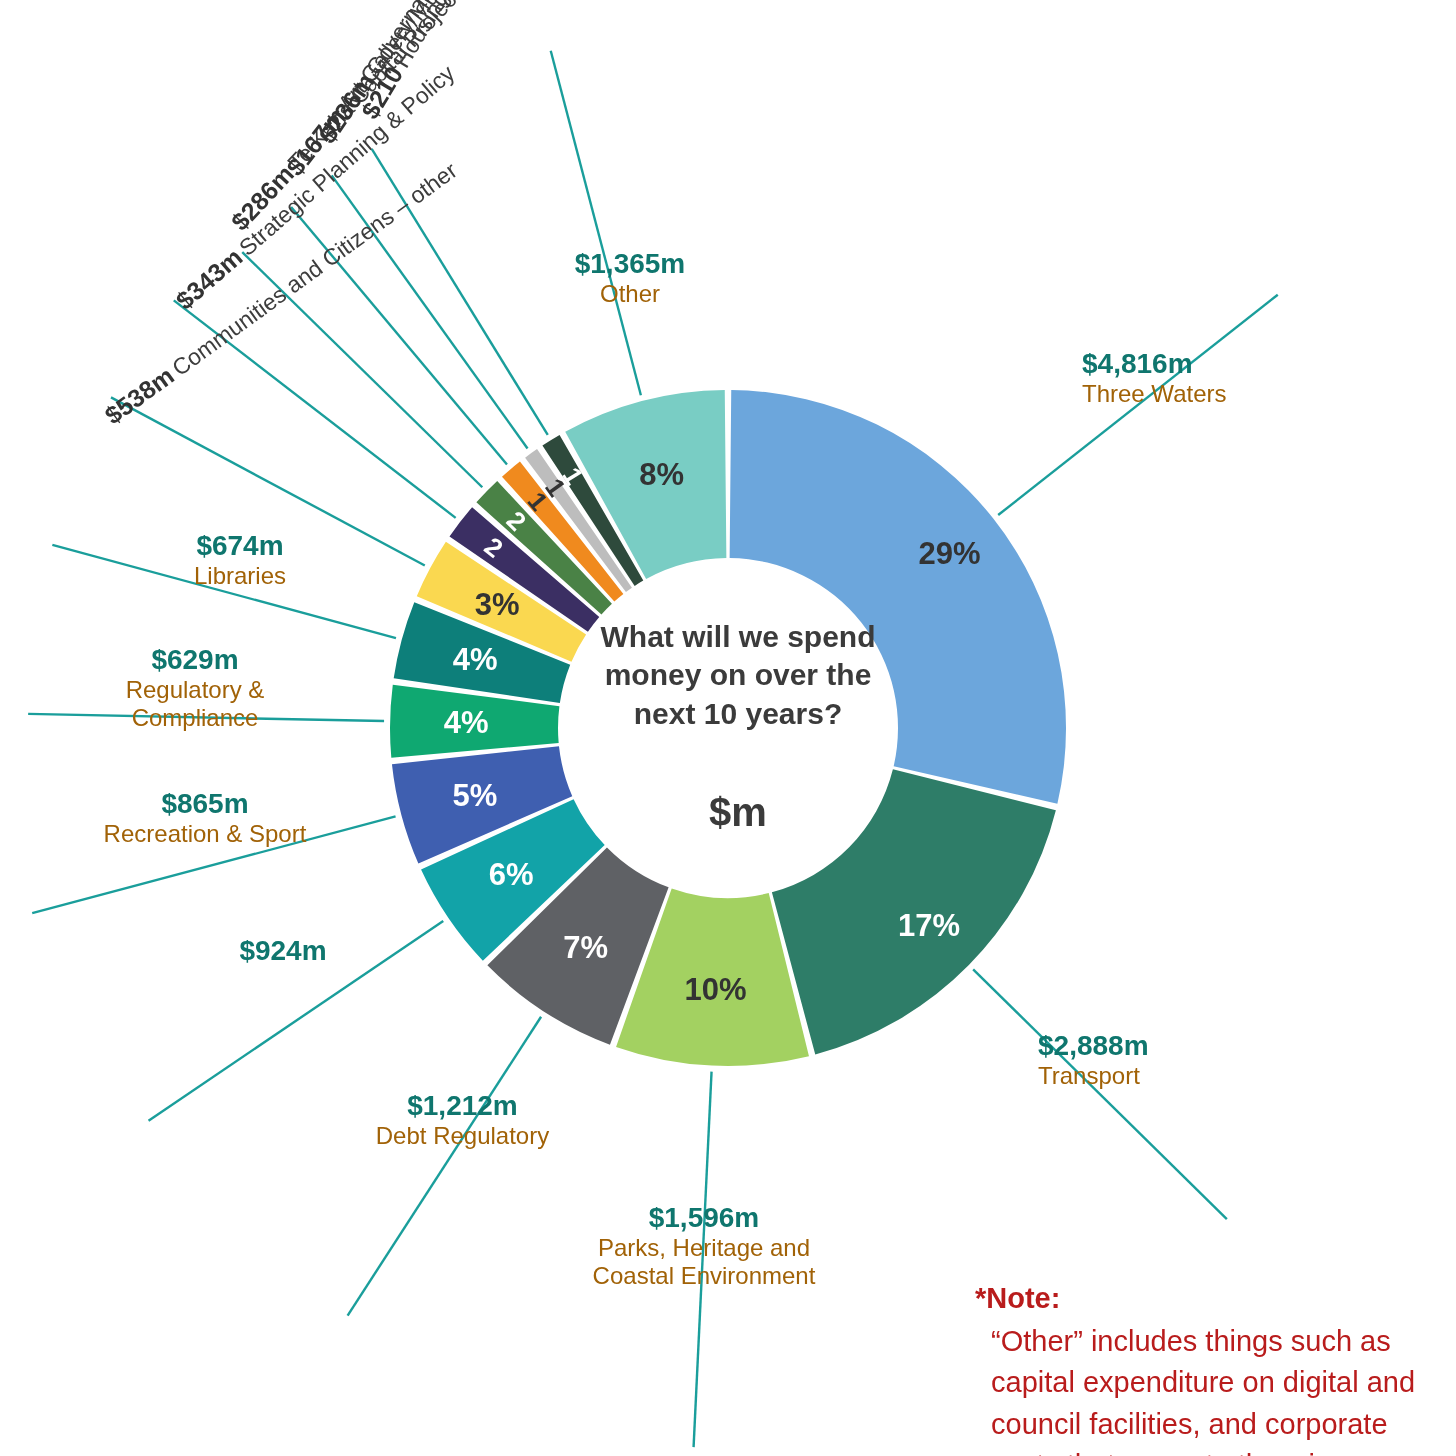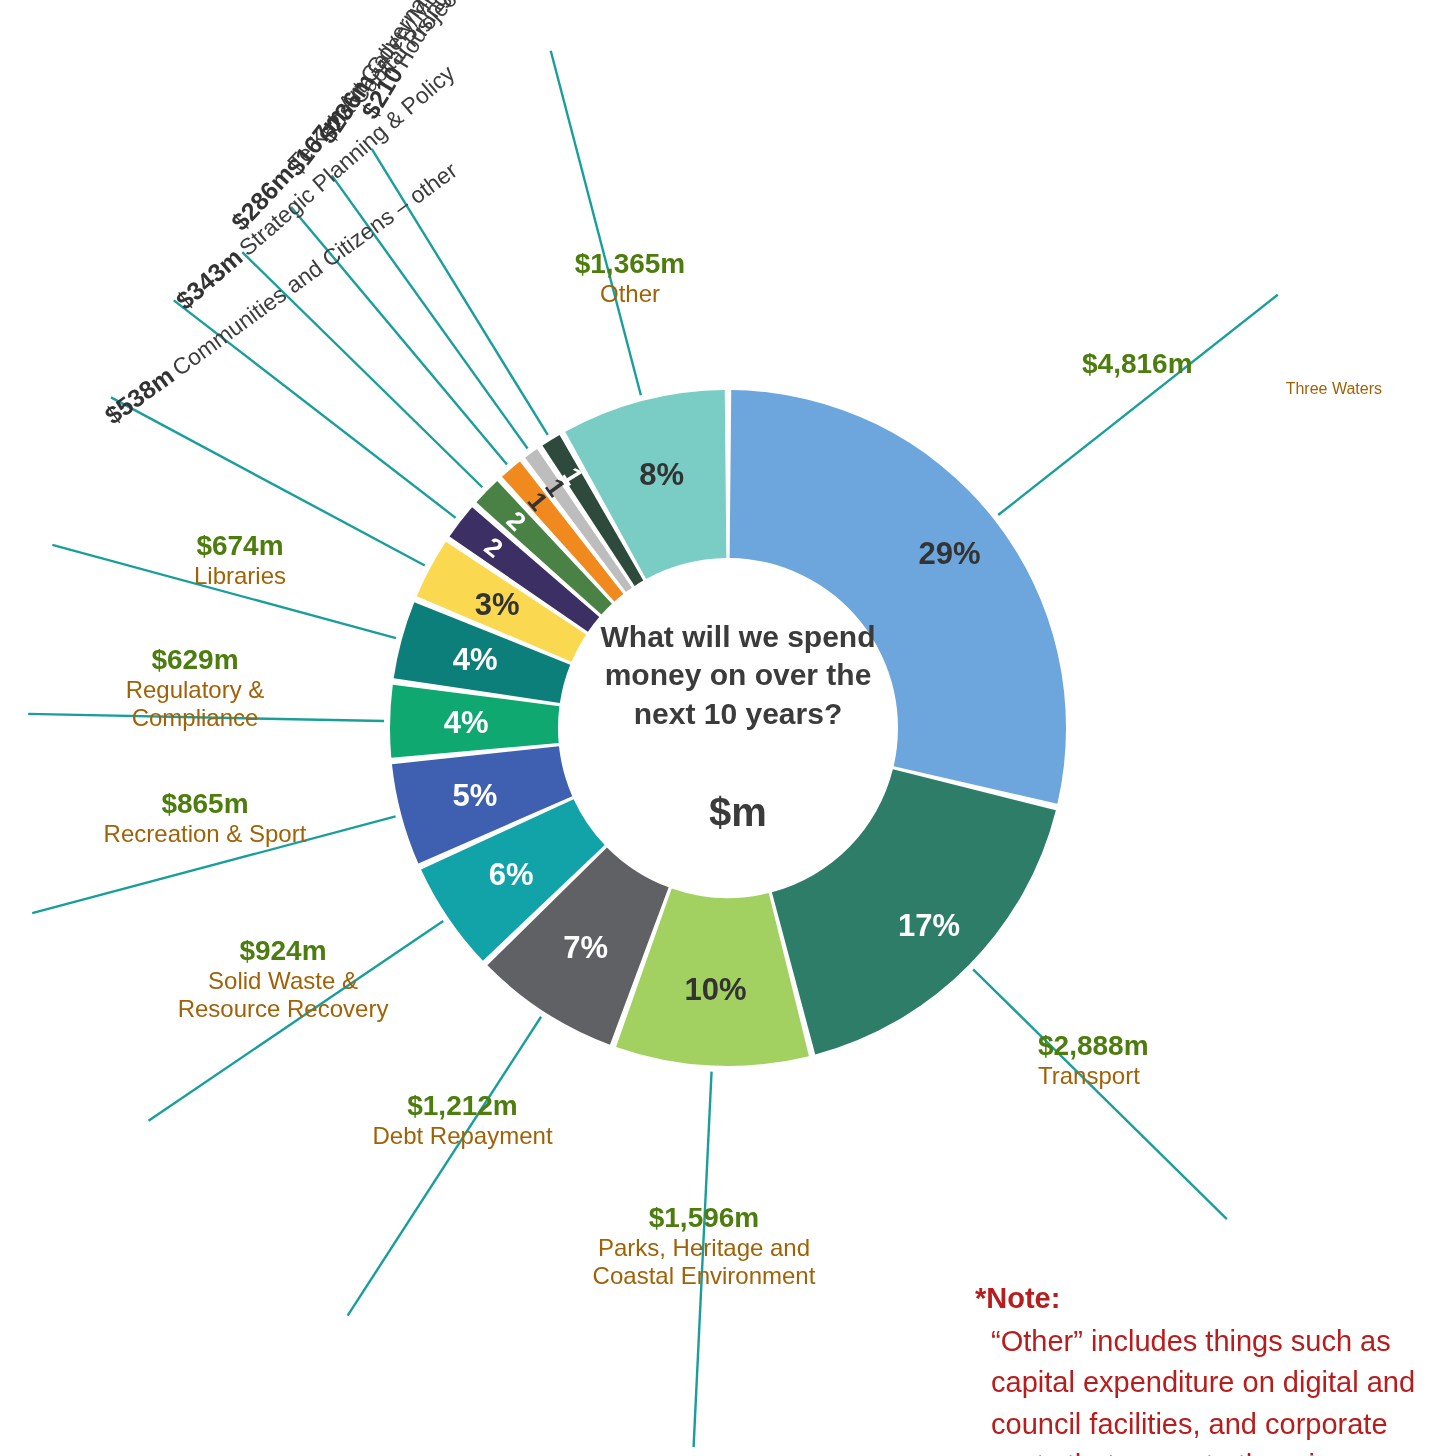--- a/index.html
+++ b/index.html
@@ -8,21 +8,21 @@
     background:#ffffff;
     font-family:"Liberation Sans","DejaVu Sans",sans-serif;
     color:#3b3b3b;
     overflow:hidden;
     position:relative;
   }
   #stage{position:absolute;inset:0;width:1456px;height:1456px;}
   svg#chart{position:absolute;left:0;top:0;width:1456px;height:1456px;}
 
   .lbl{position:absolute;}
-  .amt{font-weight:bold;color:#4d7c0f;display:block;}
+  .amt{font-weight:bold;color:#0f766e;display:block;}
   .cat{color:#a16207;display:block;font-weight:400;}
 
   
   .lbl-right{text-align:left;}
   .lbl-center{text-align:center;}
 
   
   .rot{position:absolute;transform-origin:0 50%;white-space:nowrap;}
   .rot .amt{display:inline;font-weight:bold;font-size:25px;color:#333;}
   .rot .cat{display:inline;font-size:23px;color:#3d3d3d;}
@@ -95,41 +95,40 @@
         <text x="572.9181417551972" y="475.87777320644875" text-anchor="middle" dominant-baseline="central" fill="#FFFFFF" font-family="&quot;Liberation Sans&quot;,&quot;DejaVu Sans&quot;,sans-serif" font-weight="bold" font-size="26" transform="rotate(418.40408382590005 572.9181417551972 475.87777320644875)">1</text>
         <text x="661.6501882385678" y="474.5405308945383" text-anchor="middle" dominant-baseline="central" fill="#333333" font-family="&quot;Liberation Sans&quot;,&quot;DejaVu Sans&quot;,sans-serif" font-weight="bold" font-size="31">8%</text>
       </g>
   </svg>
 
   <div class="center-title">What will we spend money on over the next 10 years?</div>
   <div class="center-unit">$m</div>
 
   <div class="lbl lbl-right" style="left:1082px;top:348px;width:300px;">
     <span class="amt" style="font-size:28px;">$4,816m</span>
-    <span class="cat" style="font-size:16px;text-align:right;">Three Waters</span>
+    <span class="cat" style="font-size:24px;">Three Waters</span>
   </div>
 
   <div class="lbl lbl-right" style="left:1038px;top:1030px;width:300px;">
     <span class="amt" style="font-size:28px;">$2,888m</span>
     <span class="cat" style="font-size:24px;">Transport</span>
   </div>
 
   <div class="lbl lbl-center" style="left:573px;top:1202px;width:262px;">
     <span class="amt" style="font-size:28px;">$1,596m</span>
     <span class="cat" style="font-size:24px;line-height:1.18;">Parks, Heritage and Coastal Environment</span>
   </div>
 
   <div class="lbl lbl-center" style="left:330px;top:1090px;width:265px;">
     <span class="amt" style="font-size:28px;">$1,212m</span>
-    <span class="cat" style="font-size:24px;">Debt Repayment</span>
+    <span class="cat" style="font-size:24px;">Debt Regulatory</span>
   </div>
 
   <div class="lbl lbl-center" style="left:168px;top:935px;width:230px;">
     <span class="amt" style="font-size:28px;">$924m</span>
-    <span class="cat" style="font-size:24px;line-height:1.18;">Solid Waste &amp; Resource Recovery</span>
   </div>
 
   <div class="lbl lbl-center" style="left:85px;top:788px;width:240px;">
     <span class="amt" style="font-size:28px;">$865m</span>
     <span class="cat" style="font-size:24px;">Recreation &amp; Sport</span>
   </div>
 
   <div class="lbl lbl-center" style="left:80px;top:644px;width:230px;">
     <span class="amt" style="font-size:28px;">$629m</span>
     <span class="cat" style="font-size:24px;line-height:1.18;">Regulatory &amp; Compliance</span>

